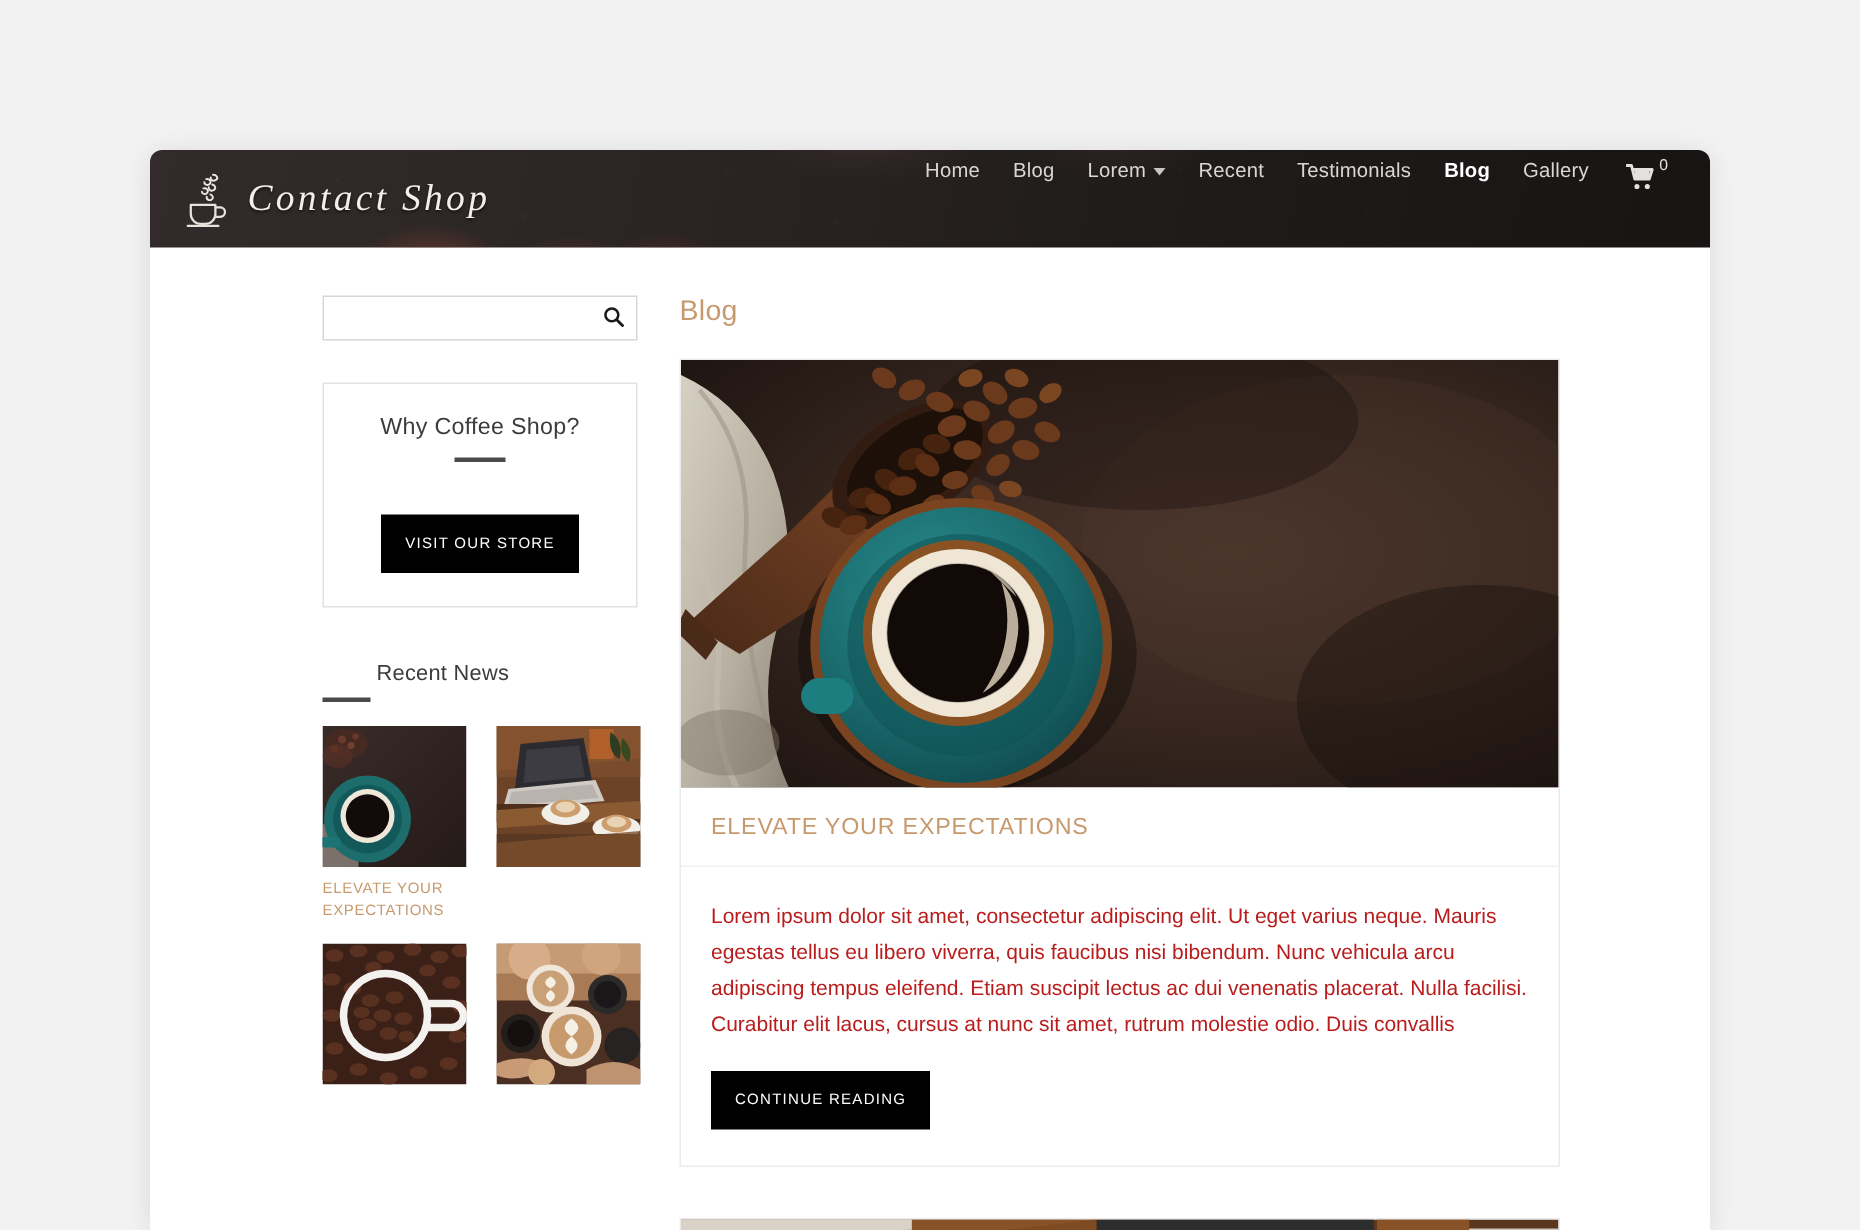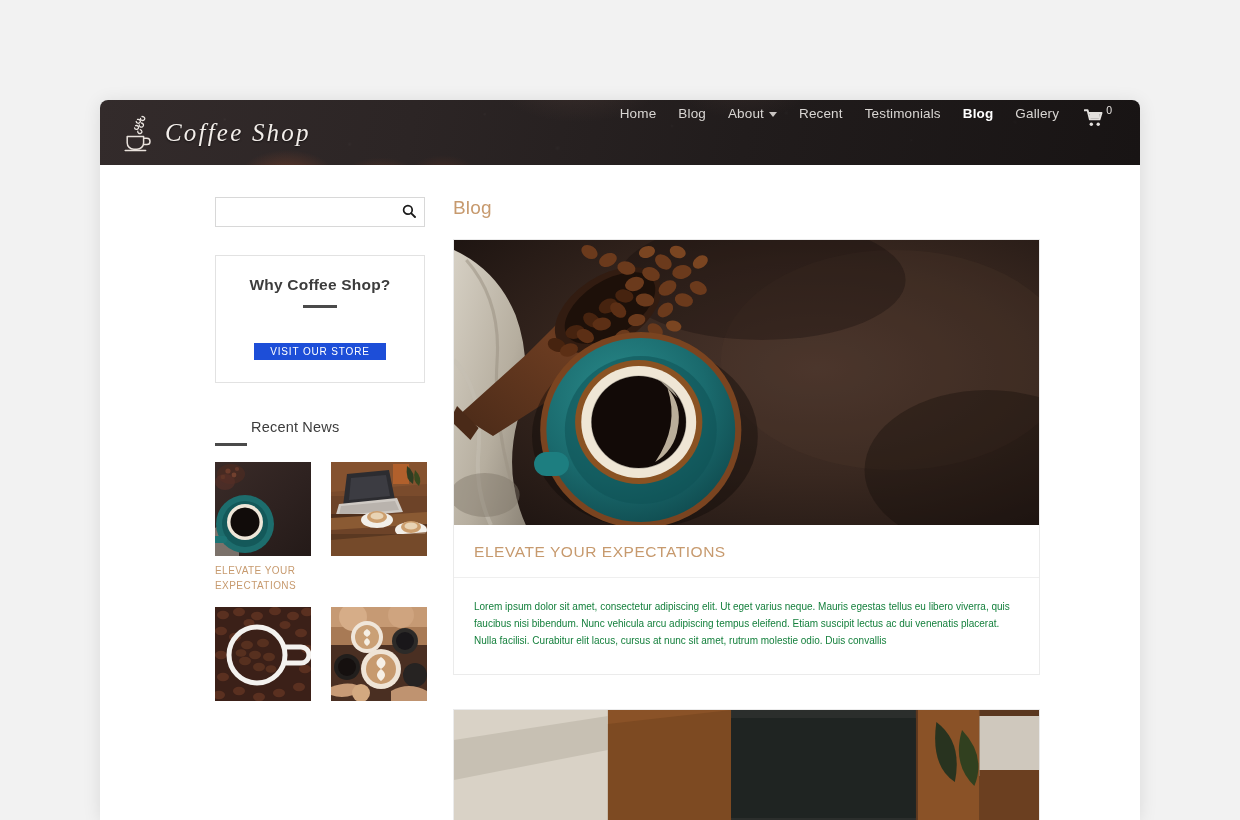--- a/index.html
+++ b/index.html
@@ -167,43 +167,43 @@
     margin-top: 28px;
     width: 210px;
     border: 1px solid #e2e2e2;
     background: #fff;
     padding: 20px 16px 22px;
     text-align: center;
   }
   .why-title {
     font-size: 15.5px;
     color: #3c3c3c;
-    font-weight: 700;
+    font-weight: 400;
     letter-spacing: 0.2px;
   }
   .why-rule {
     width: 34px; height: 3px;
     background: #4a4a4a;
     margin: 11px auto 15px;
   }
   .why-text {
     font-size: 10.6px;
     line-height: 1.85;
     color: #5a5a5a;
     letter-spacing: 0.05px;
   }
   .btn {
     display: inline-block;
-    background: #1d4ed8;
+    background: #000000;
     color: #ffffff;
     font-size: 10px;
     letter-spacing: 0.85px;
     text-transform: uppercase;
     text-decoration: none;
-    padding: 3px 16px;
+    padding: 14px 16px;
     border: 0;
     cursor: pointer;
     font-family: "Liberation Sans", sans-serif;
   }
   .why-btn { margin-top: 20px; }
 
   
   .recent { margin-top: 36px; width: 212px; }
   .recent-title {
     font-size: 14.5px;
@@ -260,23 +260,23 @@
   .post-title {
     font-size: 15.5px;
     color: #c79a6e;
     font-weight: 400;
     letter-spacing: 0.55px;
     text-transform: uppercase;
     text-decoration: none;
   }
   .post-body { padding: 20px 20px 24px; }
   .post-text {
-    font-size: 10px;
+    font-size: 14px;
     line-height: 1.72;
-    color: #15803d;
+    color: #b91c1c;
   }
   .post-btn { margin-top: 20px; }
 </style>
 </head>
 <body>
 
 <div class="viewport">
 
   <header class="site-header">
     <div class="header-grain"></div>
@@ -291,32 +291,32 @@
             <path d="M13.6 12.6c2.3-.5 3.6 1.3 2.7 2.8-.9 1.5-3.4 1.3-3.7-.5"></path>
             <path d="M18.2 16.6c2.2 .8 2.2 3 .6 3.7-1.6 .7-3.4-.5-3-2.2"></path>
           </g>
           <g fill="none" stroke="#e9e2dc" stroke-width="1.5" stroke-linecap="round" stroke-linejoin="round">
             <path d="M5.2 23.5h16.4v6.2a6.6 6.6 0 0 1-6.6 6.6h-3.2a6.6 6.6 0 0 1-6.6-6.6z"></path>
             <path d="M21.8 25.3h3.1a3.1 3.1 0 0 1 0 6.2h-3.1"></path>
             <path d="M3.2 37.6h20.4"></path>
           </g>
         </svg>
       </span>
-      <span class="brand-name">Coffee Shop</span>
+      <span class="brand-name">Contact Shop</span>
     </a>
 
     <nav class="main-nav">
       <a class="nav-link" href="#">
         <span>Home</span>
       </a>
       <a class="nav-link" href="#">
         <span>Blog</span>
       </a>
       <a class="nav-link" href="#">
-        <span>About</span>
+        <span>Lorem</span>
         <span class="caret"></span>
       </a>
       <a class="nav-link" href="#">
         <span>Recent</span>
       </a>
       <a class="nav-link" href="#">
         <span>Testimonials</span>
       </a>
       <a class="nav-link active" href="#">
         <span>Blog</span>
@@ -592,20 +592,21 @@
             <circle cx="180" cy="182" r="46" fill="none" stroke="#000" stroke-width="1" opacity="0.25"></circle>
           </svg>
         </span>
 
         <div class="post-head">
           <a class="post-title" href="#">ELEVATE YOUR EXPECTATIONS</a>
         </div>
 
         <div class="post-body">
           <p class="post-text">Lorem ipsum dolor sit amet, consectetur adipiscing elit. Ut eget varius neque. Mauris egestas tellus eu libero viverra, quis faucibus nisi bibendum. Nunc vehicula arcu adipiscing tempus eleifend. Etiam suscipit lectus ac dui venenatis placerat. Nulla facilisi. Curabitur elit lacus, cursus at nunc sit amet, rutrum molestie odio. Duis convallis</p>
+          <a class="btn post-btn" href="#">CONTINUE READING</a>
         </div>
       </article>
 
       <article class="post-card">
         <span>
           <svg class="post-hero" viewBox="0 0 570 285" preserveAspectRatio="none" aria-hidden="true">
             <rect width="570" height="285" fill="#5a371f"></rect>
             <rect x="0" y="0" width="150" height="285" fill="#d9d2c6"></rect>
             <path d="M0 30 L150 6 L150 40 L0 70 Z" fill="#c7c0b3"></path>
             <rect x="150" y="0" width="120" height="285" fill="#8a5227"></rect>

